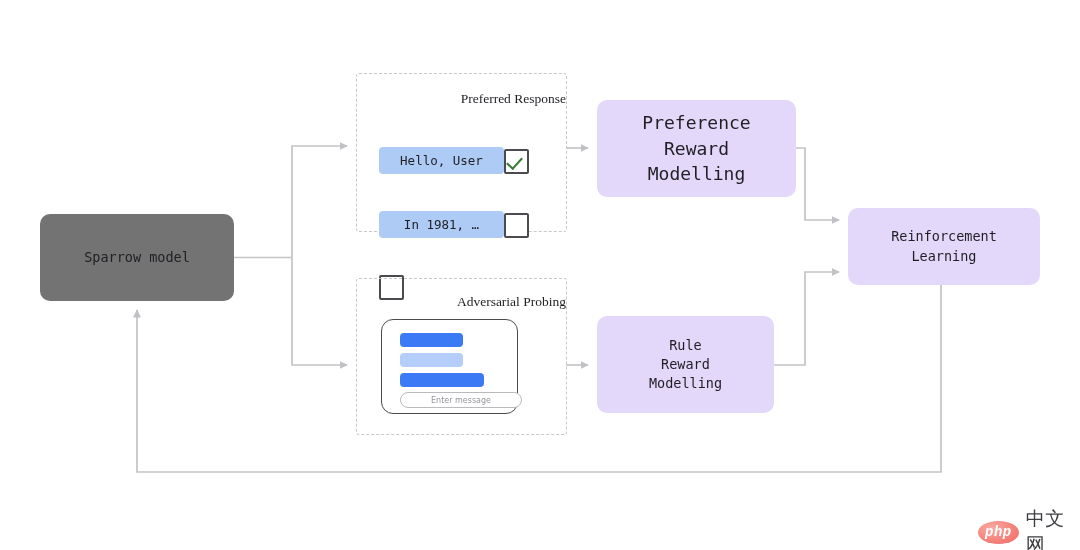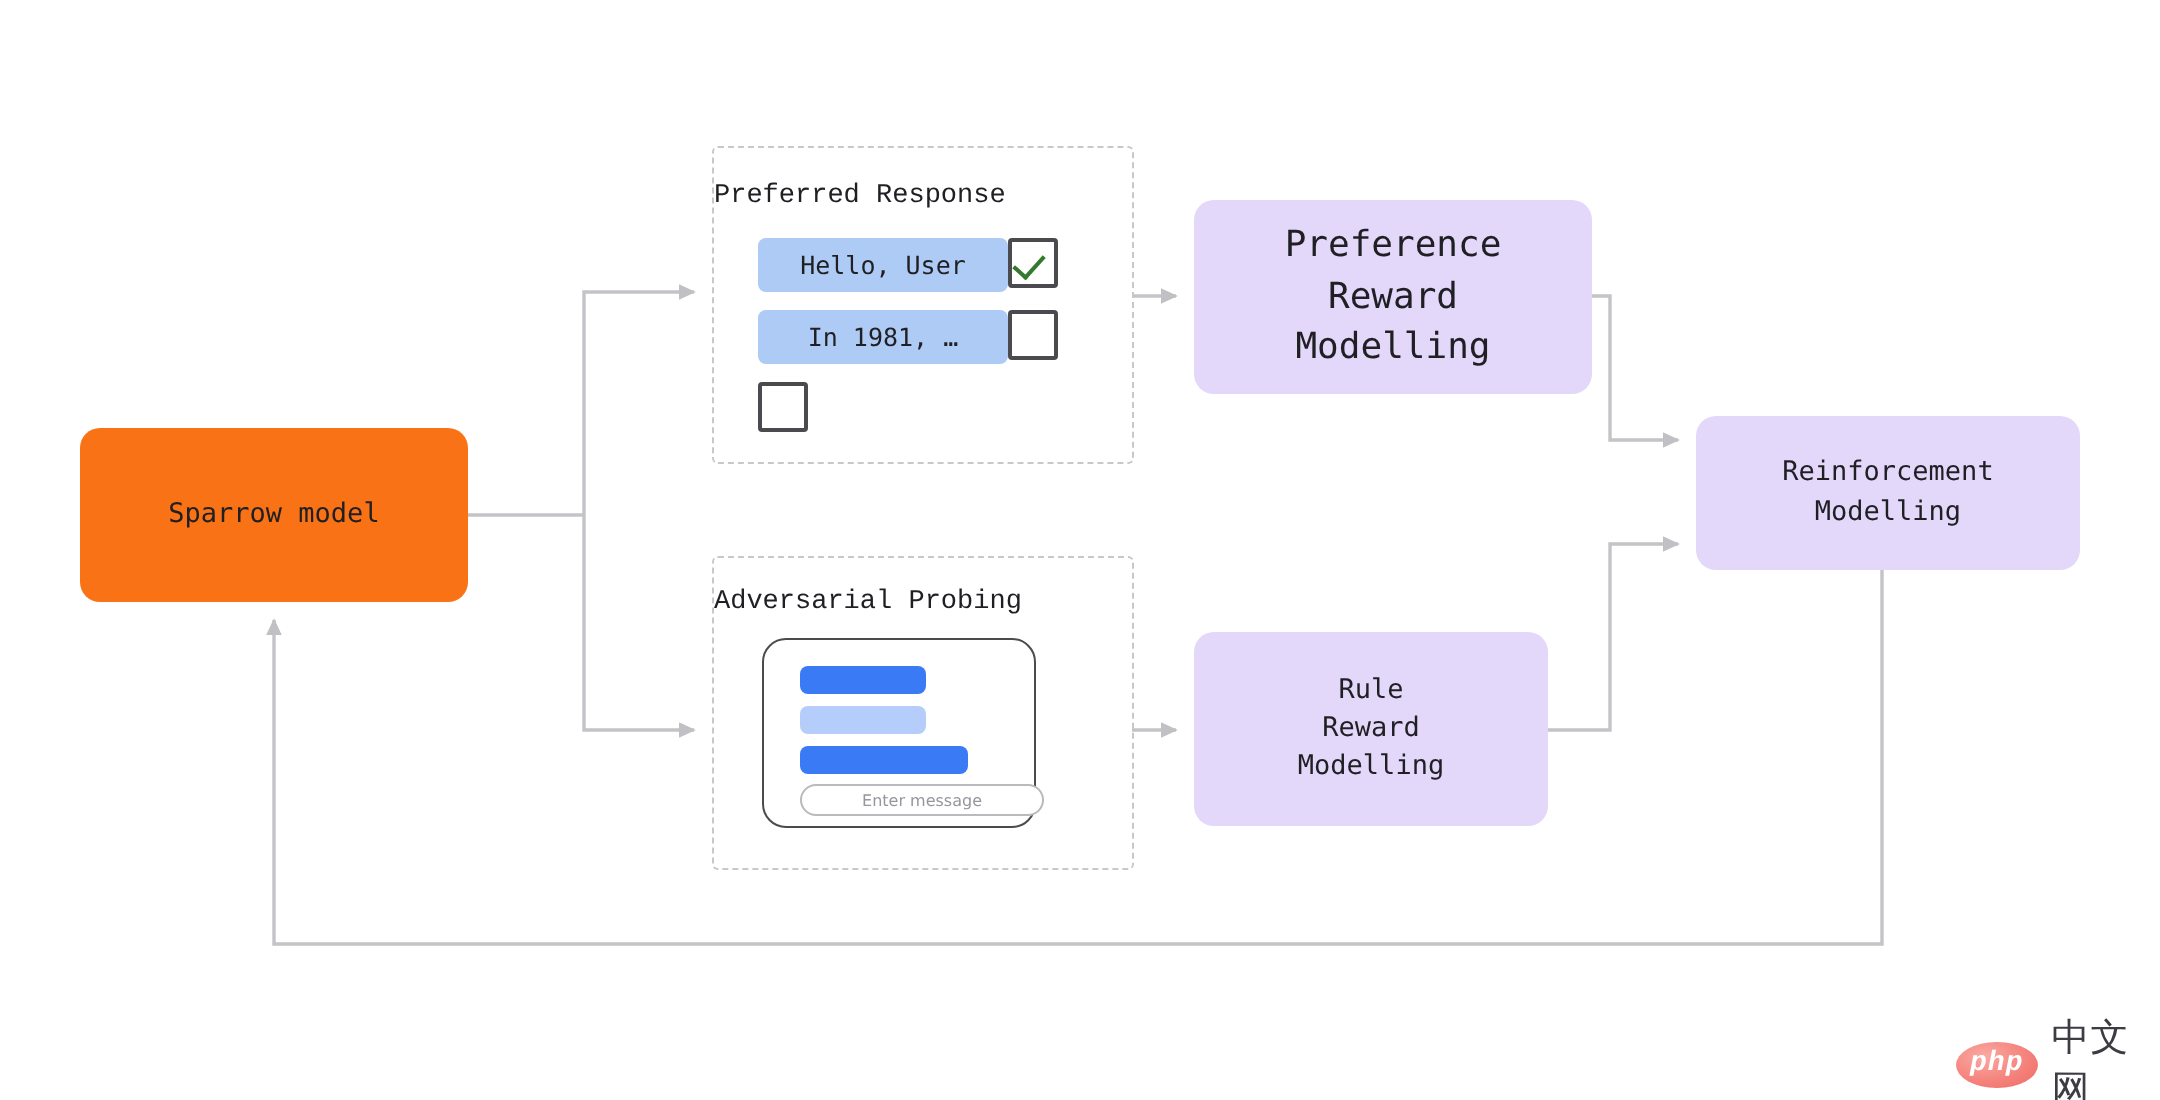--- a/index.html
+++ b/index.html
@@ -34,21 +34,21 @@
     justify-content: center;
     text-align: center;
     border-radius: 10px;
     font-family: "DejaVu Sans Mono", "Liberation Mono", monospace;
     color: #1f1f24;
     line-height: 1.42;
     white-space: pre-line;
     letter-spacing: 0px;
   }
   .node-blue {
-    background: #f97316;
+    background: #737373;
   }
   .node-purple {
     background: #e3d7fa;
   }
 
   
   #sparrow-model {
     left: 40px;
     top: 214px;
     width: 194px;
@@ -95,40 +95,41 @@
   #adversarial-probing-panel {
     left: 356px;
     top: 278px;
     width: 209px;
     height: 155px;
   }
   .panel-title {
     position: absolute;
     left: 0;
     right: 0;
-    text-align: left;
+    text-align: right;
     font-size: 13.5px;
     color: #1f1f24;
-    font-family: Liberation Mono, monospace;
+    font-family: Liberation Serif, serif;
   }
   #preferred-response-panel .panel-title { top: 17px; }
   #adversarial-probing-panel .panel-title { top: 15px; }
 
   
   .option-list {
     position: absolute;
     left: 22px;
     top: 45px;
     display: flex;
     flex-direction: column;
     gap: 9px;
   }
   .option-row {
     display: flex;
-    align-items: flex-start;
+    align-items: flex-end;
+    margin-top: 28px;
   }
   .option-chip {
     width: 125px;
     height: 27px;
     background: #aecbf5;
     border-radius: 4px;
     display: flex;
     align-items: center;
     justify-content: center;
     font-size: 12.5px;
@@ -293,20 +294,20 @@
 
   <div class="node node-purple" id="preference-reward">Preference
 Reward
 Modelling</div>
 
   <div class="node node-purple" id="rule-reward">Rule
 Reward
 Modelling</div>
 
   <div class="node node-purple" id="reinforcement-learning">Reinforcement
-Modelling</div>
+Learning</div>
 
   <div id="watermark">
     <div id="watermark-logo">php</div>
     <div id="watermark-text">中文网</div>
   </div>
 
 </div>
 
 </body></html>

